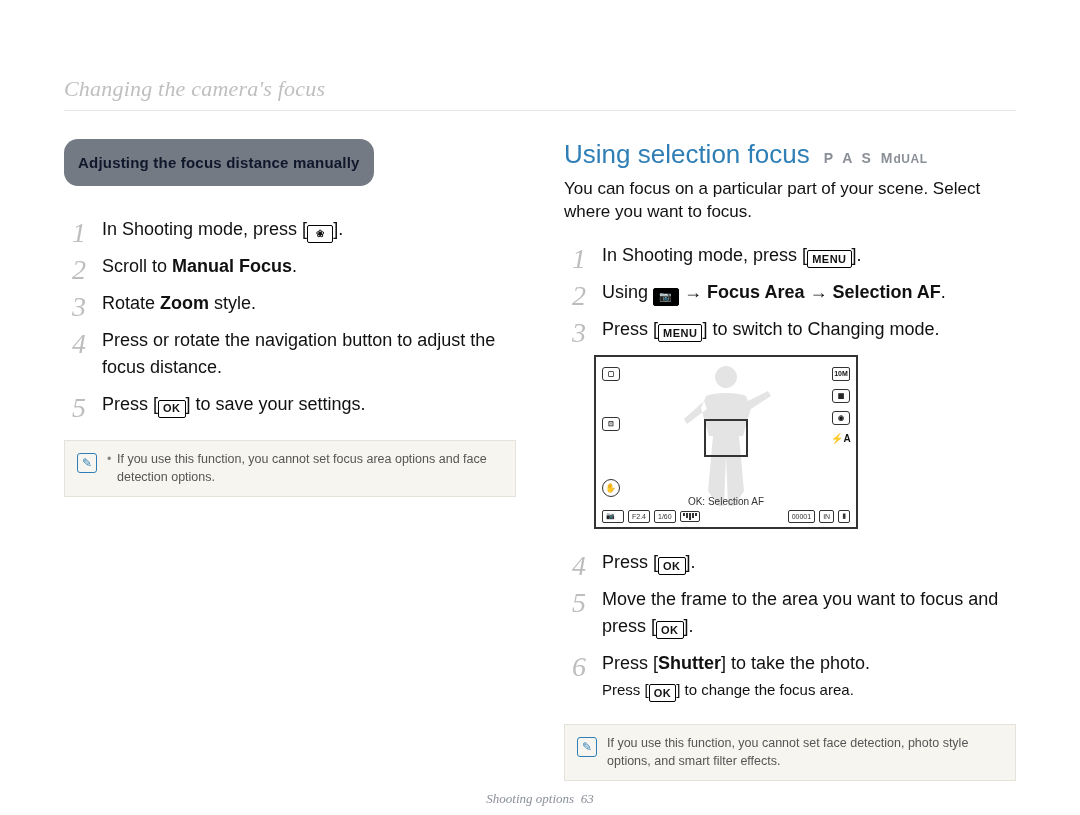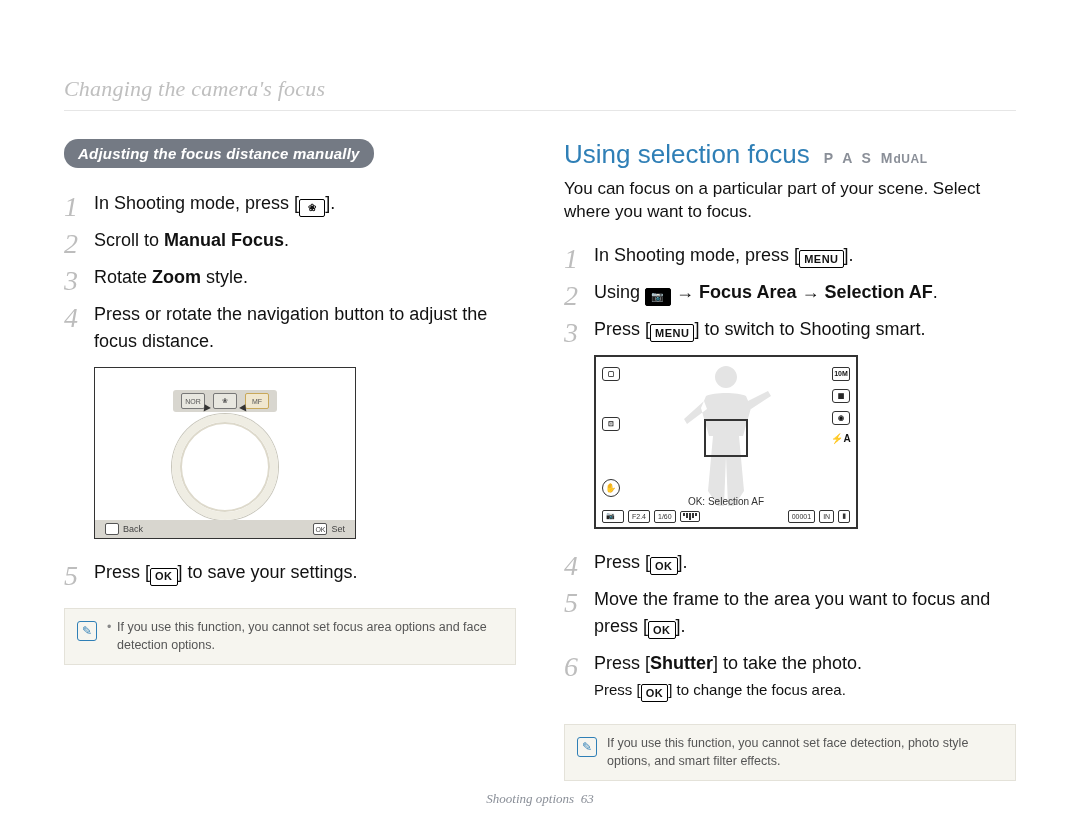--- a/index.html
+++ b/index.html
@@ -34,28 +34,27 @@
   .columns {
     display: flex;
     gap: 48px;
   }
   .col {
     flex: 1 1 50%;
   }
   .pill {
     display: inline-block;
     background: #747a84;
-    color: #ffffff;
+    color: #0f172a;
     font-weight: bold;
     font-size: 15px;
-    padding: 6px 14px;
+    padding: 15px 14px;
     border-radius: 14px;
     margin-bottom: 22px;
     letter-spacing: 0.2px;
-    font-style: italic;
   }
   .section-title {
     font-size: 26px;
     font-weight: 400;
     color: #2f7fb6;
     margin: 0 0 8px 0;
     display: flex;
     align-items: baseline;
     gap: 14px;
   }
@@ -72,21 +71,21 @@
     margin-left: -2px;
   }
   .intro {
     font-size: 17px;
     line-height: 1.35;
     margin: 0 0 18px 0;
   }
   .steps {
     list-style: none;
     padding: 0;
-    margin: 0;
+    margin: 8px;
     counter-reset: step;
   }
   .steps > li {
     counter-increment: step;
     position: relative;
     padding-left: 30px;
     font-size: 18px;
     line-height: 1.5;
     margin-bottom: 10px;
   }
@@ -324,38 +323,20 @@
         <li>
           <span>Scroll to </span><span class="bold">Manual Focus</span><span>.</span>
         </li>
         <li>
           <span>Rotate </span><span class="bold">Zoom</span><span> style.</span>
         </li>
         <li>Press or rotate the navigation button to adjust the focus distance.</li>
       </ul>
 
       
-      <div class="figure">
-        <div class="top-bar">
-          <div class="tb-box">NOR</div>
-          <div class="tb-box">❀</div>
-          <div class="tb-box hl">MF</div>
-        </div>
-        <div class="dial"></div>
-        <div class="bottom-bar">
-          <div class="bb-left">
-            <span class="bb-icon"></span>
-            <span>Back</span>
-          </div>
-          <div class="bb-right" style="margin-left:auto;">
-            <span class="bb-icon" style="font-size:7px; display:flex; align-items:center; justify-content:center;">OK</span>
-            <span>Set</span>
-          </div>
-        </div>
-      </div>
 
       <ul class="steps" style="counter-reset: step 4;">
         <li>
           <span>Press [</span><span class="icon-box wide">OK</span><span>] to save your settings.</span>
         </li>
       </ul>
 
       <div class="note-box">
         <div class="note-icon">✎</div>
         <ul class="note-list">
@@ -374,21 +355,21 @@
       <p class="intro">You can focus on a particular part of your scene. Select where you want to focus.</p>
 
       <ul class="steps">
         <li>
           <span>In Shooting mode, press [</span><span class="icon-box wide">MENU</span><span>].</span>
         </li>
         <li>
           <span>Using </span><span class="icon-box filled">📷</span><span> → </span><span class="bold">Focus Area</span><span> → </span><span class="bold">Selection AF</span><span>.</span>
         </li>
         <li>
-          <span>Press [</span><span class="icon-box wide">MENU</span><span>] to switch to Shooting smart.</span>
+          <span>Press [</span><span class="icon-box wide">MENU</span><span>] to switch to Changing mode.</span>
         </li>
       </ul>
 
       <div class="figure2">
         <div class="left-icons">
           <div class="ri">▢</div>
           <div class="ri">⊡</div>
         </div>
         <div class="left-shake">✋</div>
         <div class="person">

